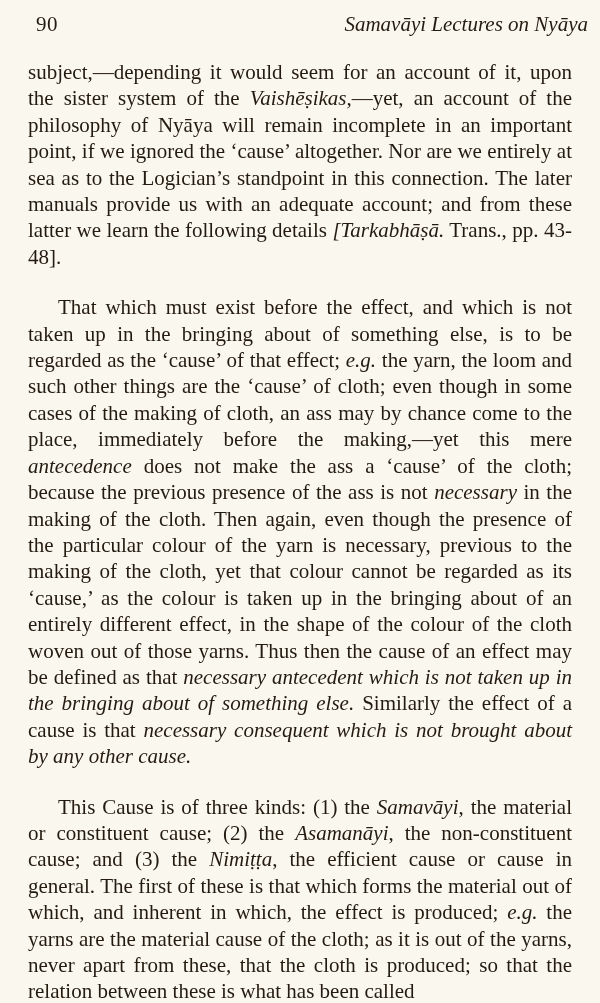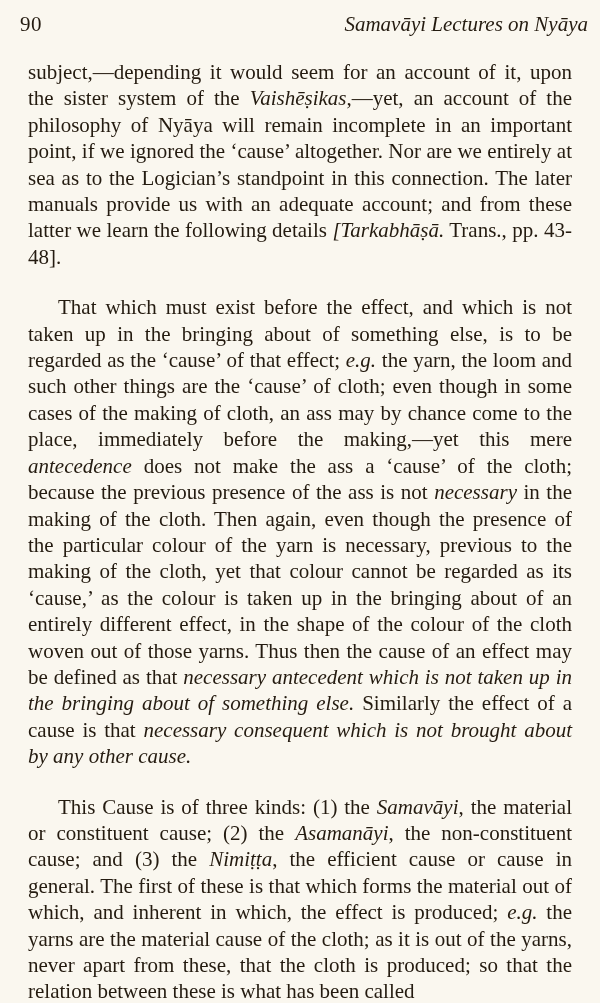--- a/index.html
+++ b/index.html
@@ -13,21 +13,21 @@
     background: #faf7ef;
     color: #241b10;
     font-family: "Liberation Serif", "DejaVu Serif", serif;
     overflow: hidden;
     box-sizing: border-box;
   }
   .running-header {
     display: flex;
     justify-content: space-between;
     align-items: baseline;
-    padding: 12px 12px 0 20px;
+    padding: 12px 12px 0 36px;
     font-size: 21px;
   }
   .page-number {
     font-style: normal;
     letter-spacing: 0.5px;
   }
   .running-title {
     font-style: italic;
   }
   .body-text {

